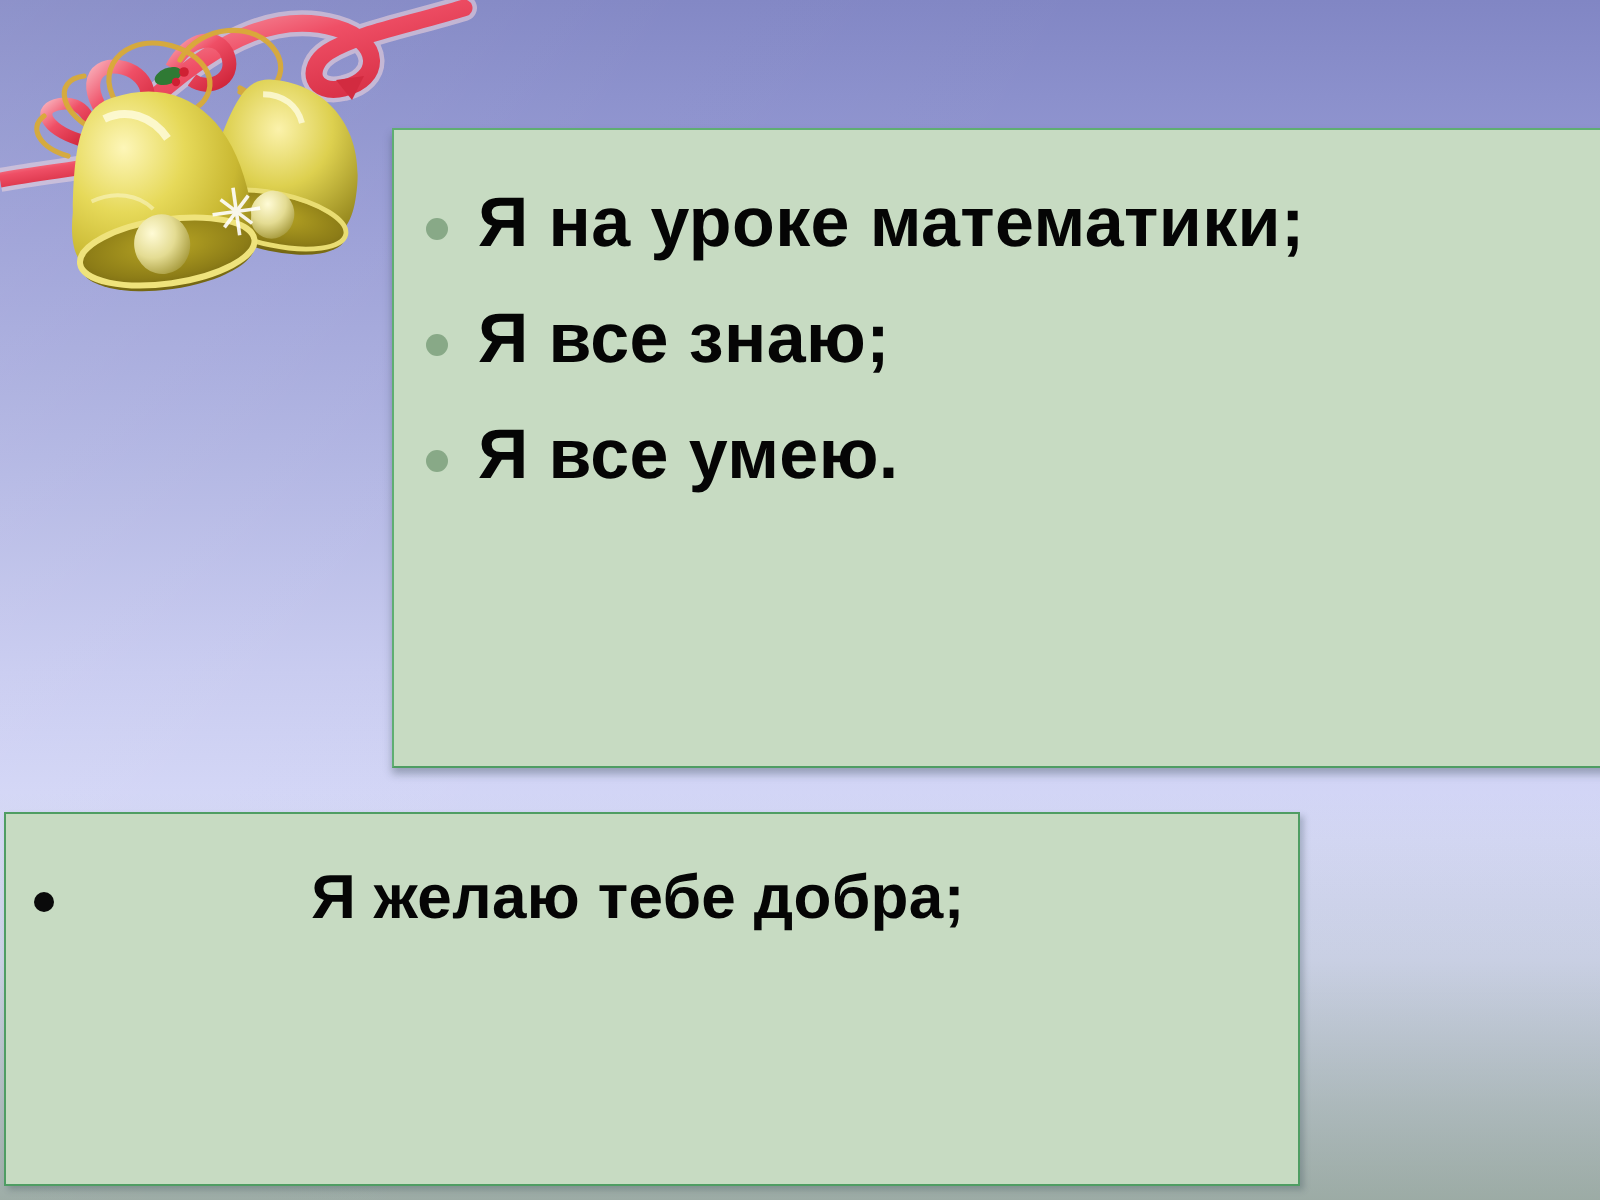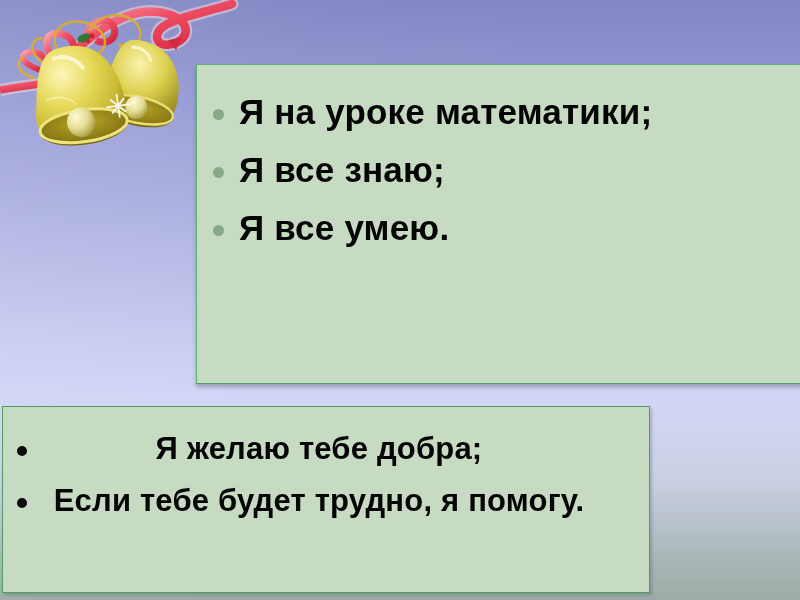--- a/index.html
+++ b/index.html
@@ -255,20 +255,16 @@
       </li>
     </ul>
   </div>
 
   <div id="box-bottom" class="content-box">
     <ul class="bullets">
       <li>
         <span class="bullet-dot"></span>
         <span class="li-text">Я желаю тебе добра;</span>
       </li>
-      <li>
-        <span class="bullet-dot"></span>
-        <span class="li-text">Если тебе будет трудно, я помогу.</span>
-      </li>
     </ul>
   </div>
 
 </div>
 
 </body></html>

